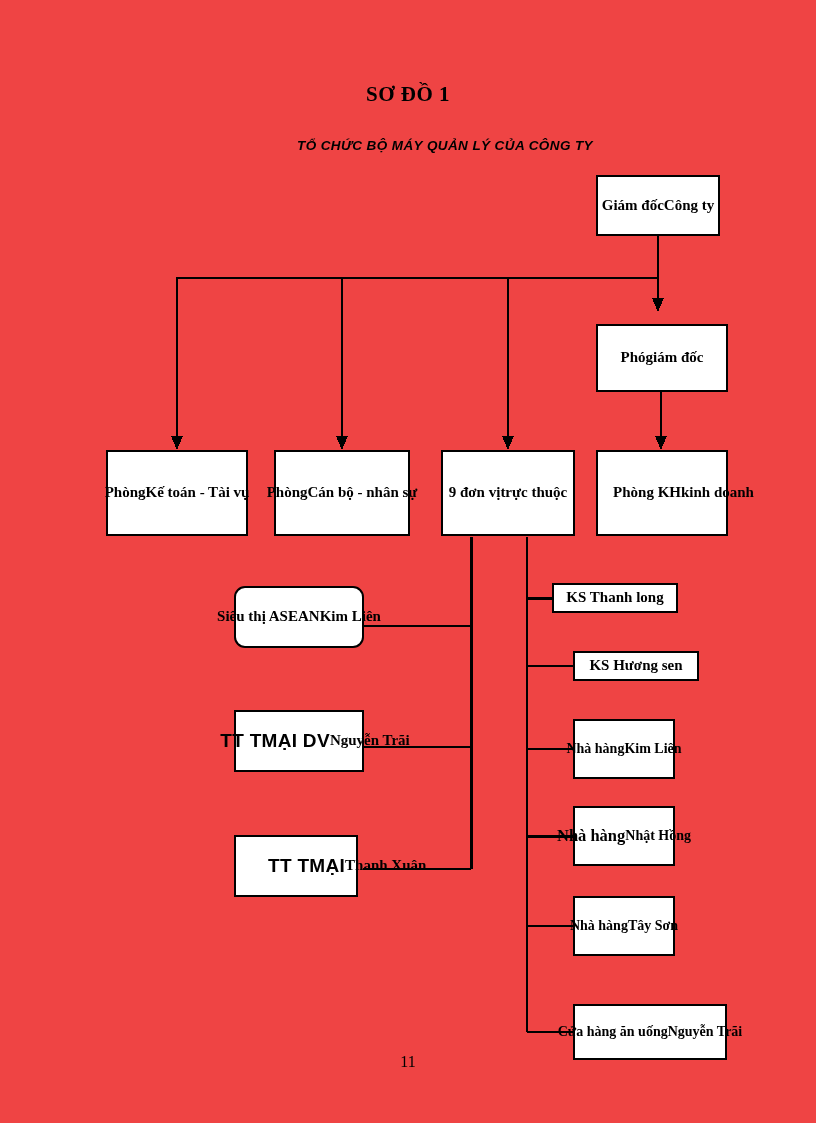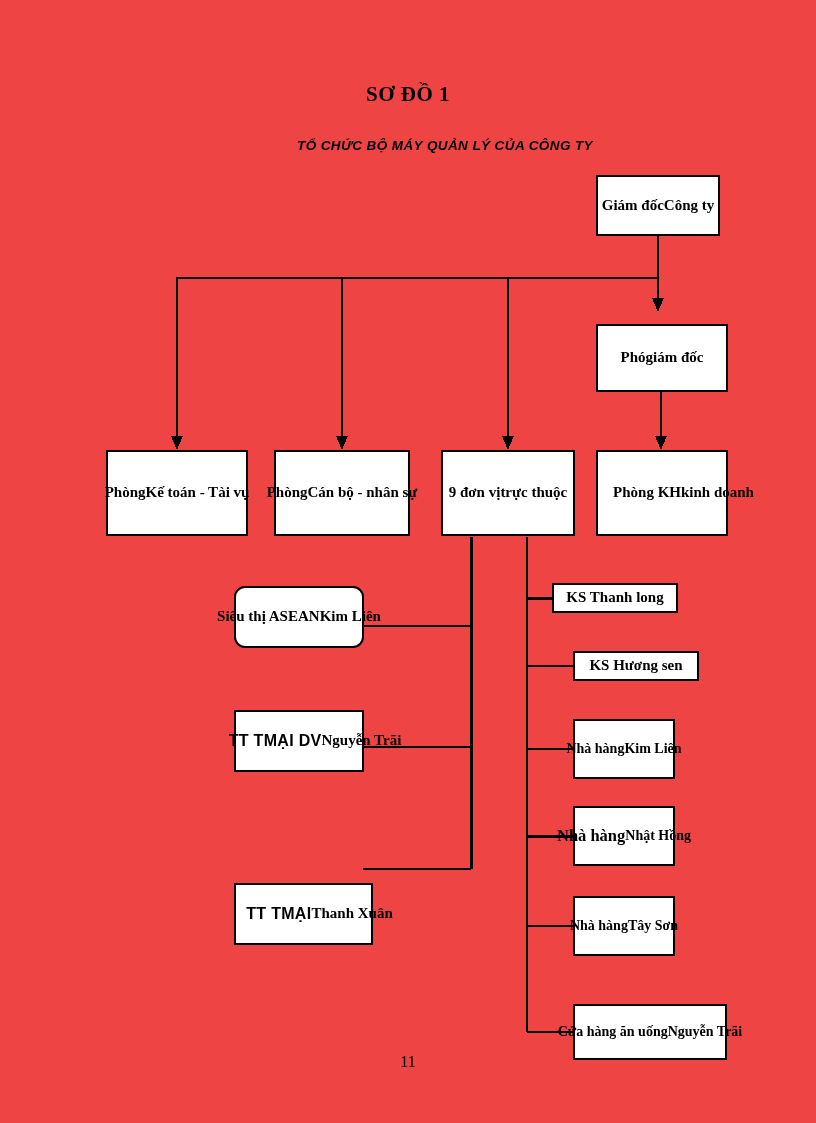--- a/index.html
+++ b/index.html
@@ -68,21 +68,21 @@
     font-weight: bold;
     font-size: 15px;
     z-index: 3;
   }
   .box .l1, .box .l2 { display: block; white-space: nowrap; }
 
   
   .sans-line {
     font-family: "Liberation Sans", sans-serif;
     font-weight: bold;
-    font-size: 16px;
+    font-size: 19px;
     letter-spacing: 0.3px;
     margin-left: 32px;
   }
   .serif-line {
     font-family: "Liberation Serif", serif;
     font-weight: bold;
     font-size: 15px;
   }
   .big-line { font-size: 16.5px; }
   .sm-line  { font-size: 14px; }
@@ -176,21 +176,21 @@
   <div class="box" style="left:234px; top:586px; width:130px; height:62px;border-radius:11px;">
     <span class="l1 serif-line">Siêu thị ASEAN</span>
     <span class="l2 serif-line">Kim Liên</span>
   </div>
 
   <div class="box" style="left:234px; top:710px; width:130px; height:62px;">
     <span class="l1 sans-line">TT TMẠI DV</span>
     <span class="l2 serif-line">Nguyễn Trãi</span>
   </div>
 
-  <div class="box" style="left:234px; top:883px; width:139px; height:62px;">
+  <div class="box" style="left:234px; top:835px; width:124px; height:62px;justify-content:space-between;">
     <span class="l1 sans-line">TT TMẠI</span>
     <span class="l2 serif-line">Thanh Xuân</span>
   </div>
 
   <div class="box" style="left:552px; top:583px; width:126px; height:30px;">
     <span class="l1">KS Thanh long</span>
   </div>
 
   <div class="box" style="left:573px; top:651px; width:126px; height:30px;">
     <span class="l1">KS Hương sen</span>

